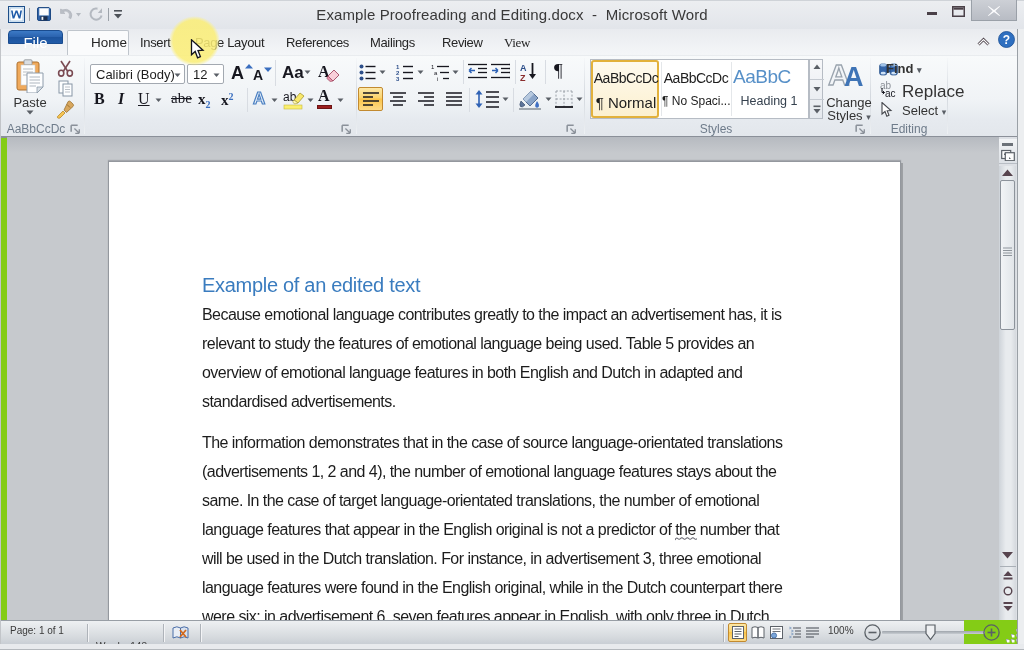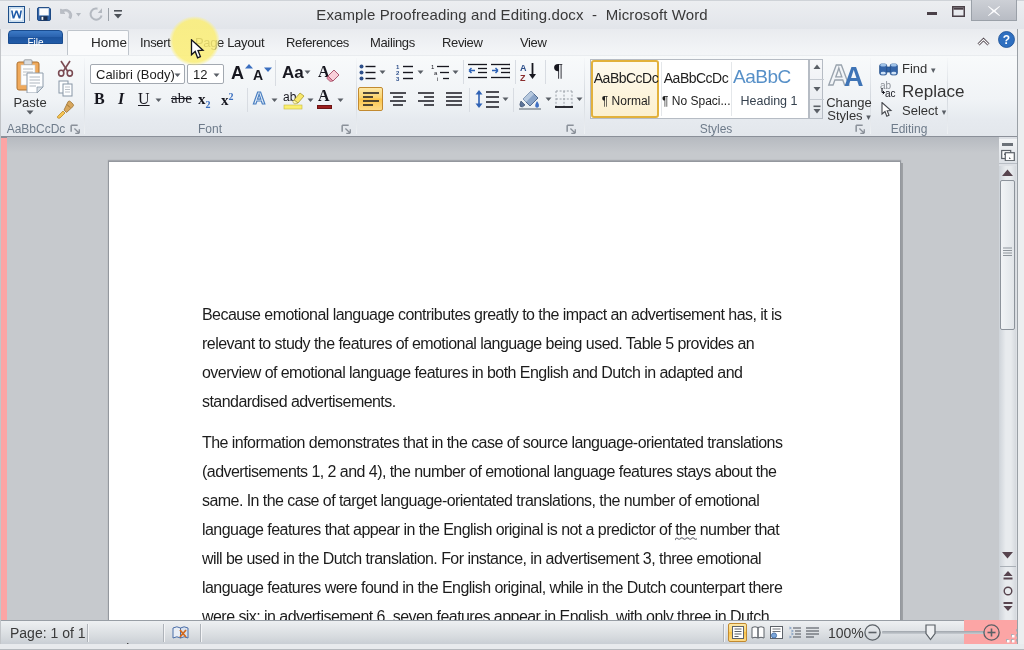--- a/index.html
+++ b/index.html
@@ -1,37 +1,37 @@
 <!DOCTYPE html>
 <html><head><meta charset="utf-8">
 <style>
 * { margin:0; padding:0; box-sizing:border-box; }
 html,body { width:1024px; height:650px; overflow:hidden; }
 body { font-family:"Liberation Sans", sans-serif; }
 .abs { position:absolute; }
-#win { position:relative; width:1024px; height:650px; background:#fca5a5; }
+#win { position:relative; width:1024px; height:650px; background:#84cc16; }
 
 
 #titlebar { position:absolute; left:0; top:0; width:1024px; height:29px;
   background:linear-gradient(#eceef1,#e2e5ea); border-top:1px solid #cfd3d8;}
 #title { position:absolute; top:5px; left:0; width:1024px; text-align:center;
   font-size:15px; color:#393939; letter-spacing:0.1px;}
 
 #closebox { position:absolute; left:971px; top:0; width:46px; height:21px;
   background:linear-gradient(#cdd0d6,#b8bcc4); border:1px solid #9aa0a8; border-top:none;}
 
 
 #tabrow { position:absolute; left:0; top:29px; width:1024px; height:26px;
   background:linear-gradient(#e9ebef,#f4f6f8); }
 .tab { position:absolute; top:3px; height:23px; line-height:22px; font-size:13px;
   letter-spacing:-0.35px; color:#262626; }
 #tab-file { position:absolute; left:8px; top:1px; width:55px; height:14px;
   background:linear-gradient(#3c7ac6 0%,#2a62ae 50%,#1d549e 52%,#215ba8 100%);
   border:1px solid #1a4c8f; border-radius:4px 4px 0 0; color:#fff; text-align:center;
-  line-height:23px; font-size:10px; }
+  line-height:23px; font-size:15px; }
 #tab-home { position:absolute; left:67px; top:1px; width:62px; height:25px;
   background:#fafbfc; border:1px solid #bfc5cc; border-bottom:none; border-radius:2px 2px 0 0;
   text-align:center; line-height:24px; font-size:13.5px; color:#262626;padding-left:22px;}
 
 
 #ribbon { position:absolute; left:0; top:55px; width:1024px; height:81px;
   background:linear-gradient(#f8fafb 0%, #f0f3f6 55%, #e6eaef 80%, #e3e7ec 100%);
   border-top:1px solid #e9ecef;}
 #ribbon-bottom { position:absolute; left:0; top:136px; width:1024px; height:2px; background:#8b9099;}
 .gsep { position:absolute; top:2px; height:76px; width:1px;
@@ -51,21 +51,21 @@
 
 #rail { position:absolute; left:999px; top:137px; width:18px; height:483px; background:#dde0e5; }
 #sbtrack { position:absolute; left:999px; top:166px; width:17px; height:454px;
   background:linear-gradient(90deg,#ced3d9,#e8ebee 40%,#e8ebee 70%,#d5d9de); }
 #sbthumb { position:absolute; left:1000px; top:180px; width:15px; height:150px;
   background:linear-gradient(90deg,#f2f4f6,#e1e5e9); border:1px solid #8d939b; border-radius:2px;}
 
 
 #statusbar { position:absolute; left:0; top:620px; width:964px; height:24px;
   background:linear-gradient(#eef0f2,#d6dade 70%,#c9ced4); border-top:1px solid #989ea5;
-  font-size:14px; color:#3a3a3a; }
+  font-size:10px; color:#3a3a3a; }
 #bottomframe { position:absolute; left:0; top:644px; width:1024px; height:6px; background:#e8eaed;}
 .ssep { position:absolute; top:3px; height:18px; width:1px; background:#aeb3b9; box-shadow:1px 0 0 #f3f4f6;}
 </style></head>
 <body>
 <div id="win">
   <div id="titlebar">
     <div id="title">Example Proofreading and Editing.docx&nbsp; -&nbsp; Microsoft Word</div>
   </div>
   <div id="qat">
 
@@ -114,21 +114,21 @@
     </svg>
   </div>
   <div id="tabrow">
     <div id="tab-file">File</div>
     <div id="tab-home">Home</div>
     <div class="tab" style="left:140px;">Insert</div>
     <div class="tab" style="left:195px;">Page Layout</div>
     <div class="tab" style="left:286px;">References</div>
     <div class="tab" style="left:370px;">Mailings</div>
     <div class="tab" style="left:442px;">Review</div>
-    <div class="tab" style="left:520px;">View</div>
+    <div class="tab" style="left:504px;font-family:Liberation Serif, serif;">View</div>
 
     <svg class="abs" style="left:977px;top:7px;" width="13" height="10" viewBox="0 0 13 10">
         <path d="M1.5 8.5 L6.5 3.5 L11.5 8.5" fill="none" stroke="#453a42" stroke-width="2.8"></path>
         <path d="M1.5 8.5 L6.5 3.5 L11.5 8.5" fill="none" stroke="#fdfdfd" stroke-width="1.1"></path>
       </svg>
     <svg class="abs" style="left:998px;top:2px;" width="17" height="17" viewBox="0 0 17 17">
       <circle cx="8.5" cy="8.5" r="8" fill="#2e6fc0"></circle>
       <circle cx="8.5" cy="8.5" r="8" fill="none" stroke="#1c4f94" stroke-width="0.8"></circle>
       <text x="8.5" y="12.8" font-size="12" font-weight="bold" fill="#fff" text-anchor="middle" font-family="Liberation Sans">?</text>
     </svg>
@@ -260,21 +260,20 @@
       </svg>
       <svg class="abs" style="left:222px;top:42px;" width="7" height="5" viewBox="0 0 7 5">
           <path d="M0.5 0.5 L6.5 0.5 L3.5 4 Z" fill="#5a5f66"></path>
         </svg>
 
       <div class="abs" style="left:233px;top:31px;font-size:16px;font-weight:bold;color:#17171f;font-family:'Liberation Serif';">A</div>
       <div class="abs" style="left:232px;top:49px;width:15px;height:4px;background:#9c1f1f;border:0.5px solid #6e1414;"></div>
       <svg class="abs" style="left:252px;top:42px;" width="7" height="5" viewBox="0 0 7 5">
           <path d="M0.5 0.5 L6.5 0.5 L3.5 4 Z" fill="#5a5f66"></path>
         </svg>
-      <div class="glabel" style="width:250px;">Font</div>
       <svg class="dlauncher" style="left:255px;" width="12" height="12" viewBox="0 0 12 12">
         <path d="M2 2 L8 2 M2 2 L2 8" stroke="#8a9099" stroke-width="1.4"></path>
         <path d="M5 5 L9.5 9.5 M9.5 9.5 L9.5 5.8 M9.5 9.5 L5.8 9.5" stroke="#8a9099" stroke-width="1.2"></path>
       </svg>
     </div>
     <div class="group" id="g-para" style="left:357px; width:227px;">
 
       <svg class="abs" style="left:2px;top:8px;" width="17" height="17" viewBox="0 0 17 17">
         <g fill="#2d4f8a">
             <circle cx="2.5" cy="2.5" r="2"></circle>
@@ -432,21 +431,21 @@
       <svg class="dlauncher" style="left:208px;" width="12" height="12" viewBox="0 0 12 12">
         <path d="M2 2 L8 2 M2 2 L2 8" stroke="#8a9099" stroke-width="1.4"></path>
         <path d="M5 5 L9.5 9.5 M9.5 9.5 L9.5 5.8 M9.5 9.5 L5.8 9.5" stroke="#8a9099" stroke-width="1.2"></path>
       </svg>
     </div>
     <div class="group" id="g-styles" style="left:585px; width:285px;">
       <div class="abs" style="left:5px;top:3px;width:219px;height:60px;background:#fff;border:1px solid #b6bcc4;"></div>
 
       <div class="abs" style="left:6px;top:4px;width:68px;height:58px;background:linear-gradient(#fefaef,#fcf0cf);border:2px solid #e2b13c;border-radius:3px;"></div>
       <div class="abs" style="left:8px;top:14px;width:66px;text-align:center;font-size:14px;color:#1d1d1d;letter-spacing:-0.5px;">AaBbCcDc</div>
-      <div class="abs" style="left:8px;top:38px;width:66px;text-align:center;font-size:12px;color:#1d1d1d;">¶ Normal</div>
+      <div class="abs" style="left:8px;top:38px;width:66px;text-align:center;font-size:15px;color:#1d1d1d;">¶ Normal</div>
       <div class="abs" style="left:76px;top:6px;width:1px;height:54px;background:#e4e7ea;"></div>
         <div class="abs" style="left:146px;top:6px;width:1px;height:54px;background:#e4e7ea;"></div>
         <div class="abs" style="left:77px;top:14px;width:68px;text-align:center;font-size:14px;color:#1d1d1d;letter-spacing:-0.5px;">AaBbCcDc</div>
       <div class="abs" style="left:77px;top:38px;width:68px;text-align:center;font-size:12px;color:#1d1d1d;white-space:nowrap;">¶ No Spaci...</div>
       <div class="abs" style="left:148px;top:10px;width:72px;font-size:19px;color:#5790c8;letter-spacing:-0.5px;">AaBbC‌</div>
       <div class="abs" style="left:148px;top:38px;width:72px;text-align:center;font-size:12.5px;color:#35414e;">Heading 1</div>
 
       <div class="abs" style="left:224px;top:3px;width:14px;height:60px;background:linear-gradient(#f7f8fa,#e5e9ee);border:1px solid #b6bcc4;">
         <svg class="abs" style="left:3px;top:4px;" width="8" height="6" viewBox="0 0 8 6">
             <path d="M4 0.5 L7.5 5 L0.5 5 Z" fill="#5a5f66"></path>
@@ -483,39 +482,40 @@
         <rect x="7.8" y="6" width="3.4" height="5" fill="#3565a8" stroke="#1f4a85" stroke-width="0.7"></rect>
         <g fill="#9fc2e8">
             <ellipse cx="4.2" cy="4" rx="3" ry="1.6"></ellipse>
             <ellipse cx="14.8" cy="4" rx="3" ry="1.6"></ellipse>
           </g>
         <g fill="#cfe2f6">
             <ellipse cx="4.2" cy="12.2" rx="2.6" ry="1.4"></ellipse>
             <ellipse cx="14.8" cy="12.2" rx="2.6" ry="1.4"></ellipse>
           </g>
       </svg>
-      <div class="abs" style="left:31px;top:5px;font-size:13px;color:#333;">Find <span style="font-size:9px;color:#5a5f66;">▾</span></div>
+      <div class="abs" style="left:15px;top:5px;font-size:13px;color:#333;font-weight:bold;">Find <span style="font-size:9px;color:#5a5f66;">▾</span></div>
 
       <svg class="abs" style="left:8px;top:25px;" width="20" height="17" viewBox="0 0 20 17">
         <text x="1" y="8" font-size="10" fill="#8b9097" font-family="Liberation Sans">ab</text>
         <text x="6" y="16" font-size="10" fill="#17171f" font-family="Liberation Sans">ac</text>
         <path d="M3 7 L3 11.5 L5.5 11.5 M5.5 11.5 L3.8 9.9 M5.5 11.5 L3.8 13.1" stroke="#17171f" stroke-width="1" fill="none"></path>
       </svg>
       <div class="abs" style="left:31px;top:26px;font-size:17px;color:#333;">Replace</div>
 
       <svg class="abs" style="left:10px;top:46px;" width="13" height="16" viewBox="0 0 13 16">
         <path d="M1 0.5 L1 12 L4 9.5 L5.8 14.2 L8 13.3 L6.2 8.7 L10 8.5 Z" fill="#fff" stroke="#46484e" stroke-width="1.1"></path>
       </svg>
       <div class="abs" style="left:31px;top:47px;font-size:13px;color:#333;">Select <span style="font-size:9px;color:#5a5f66;">▾</span></div>
       <div class="glabel">Editing</div>
     </div>
   </div>
   <div id="ribbon-bottom"></div>
   <div id="docarea">
     <div id="page"></div>
+    <div id="heading">Example of an edited text</div>
     <div class="para" style="top:163px;">Because emotional language contributes greatly to the impact an advertisement has, it is<br>relevant to study the features of emotional language being used. Table 5 provides an<br>overview of emotional language features in both English and Dutch in adapted and<br>standardised advertisements.</div>
     <div class="para" style="top:291px;">The information demonstrates that in the case of source language-orientated translations<br>(advertisements 1, 2 and 4), the number of emotional language features stays about the<br>same. In the case of target language-orientated translations, the number of emotional<br>language features that appear in the English original is not a predictor of <span id="sq" style="position:relative;">the<svg style="position:absolute;left:0px;bottom:-2.5px;" width="22" height="4" viewBox="0 0 22 4">
             <path d="M0 3 Q1.375 0 2.75 1.5 T5.5 1.5 T8.25 1.5 T11 1.5 T13.75 1.5 T16.5 1.5 T19.25 1.5 T22 1.5" fill="none" stroke="#63636d" stroke-width="1.1"></path>
           </svg></span> number that<br>will be used in the Dutch translation. For instance, in advertisement 3, three emotional<br>language features were found in the English original, while in the Dutch counterpart there<br>were six; in advertisement 6, seven features appear in English, with only three in Dutch.</div>
   </div>
   <div id="rail"></div>
 
   <div class="abs" style="left:999px;top:139px;width:18px;height:25px;background:linear-gradient(#f2f4f6,#dde1e6);border-bottom:1px solid #b9bec5;">
     <div class="abs" style="left:3px;top:4px;width:11px;height:3px;background:#6b7178;"></div>
     <svg class="abs" style="left:2px;top:9px;" width="14" height="13" viewBox="0 0 14 13">

